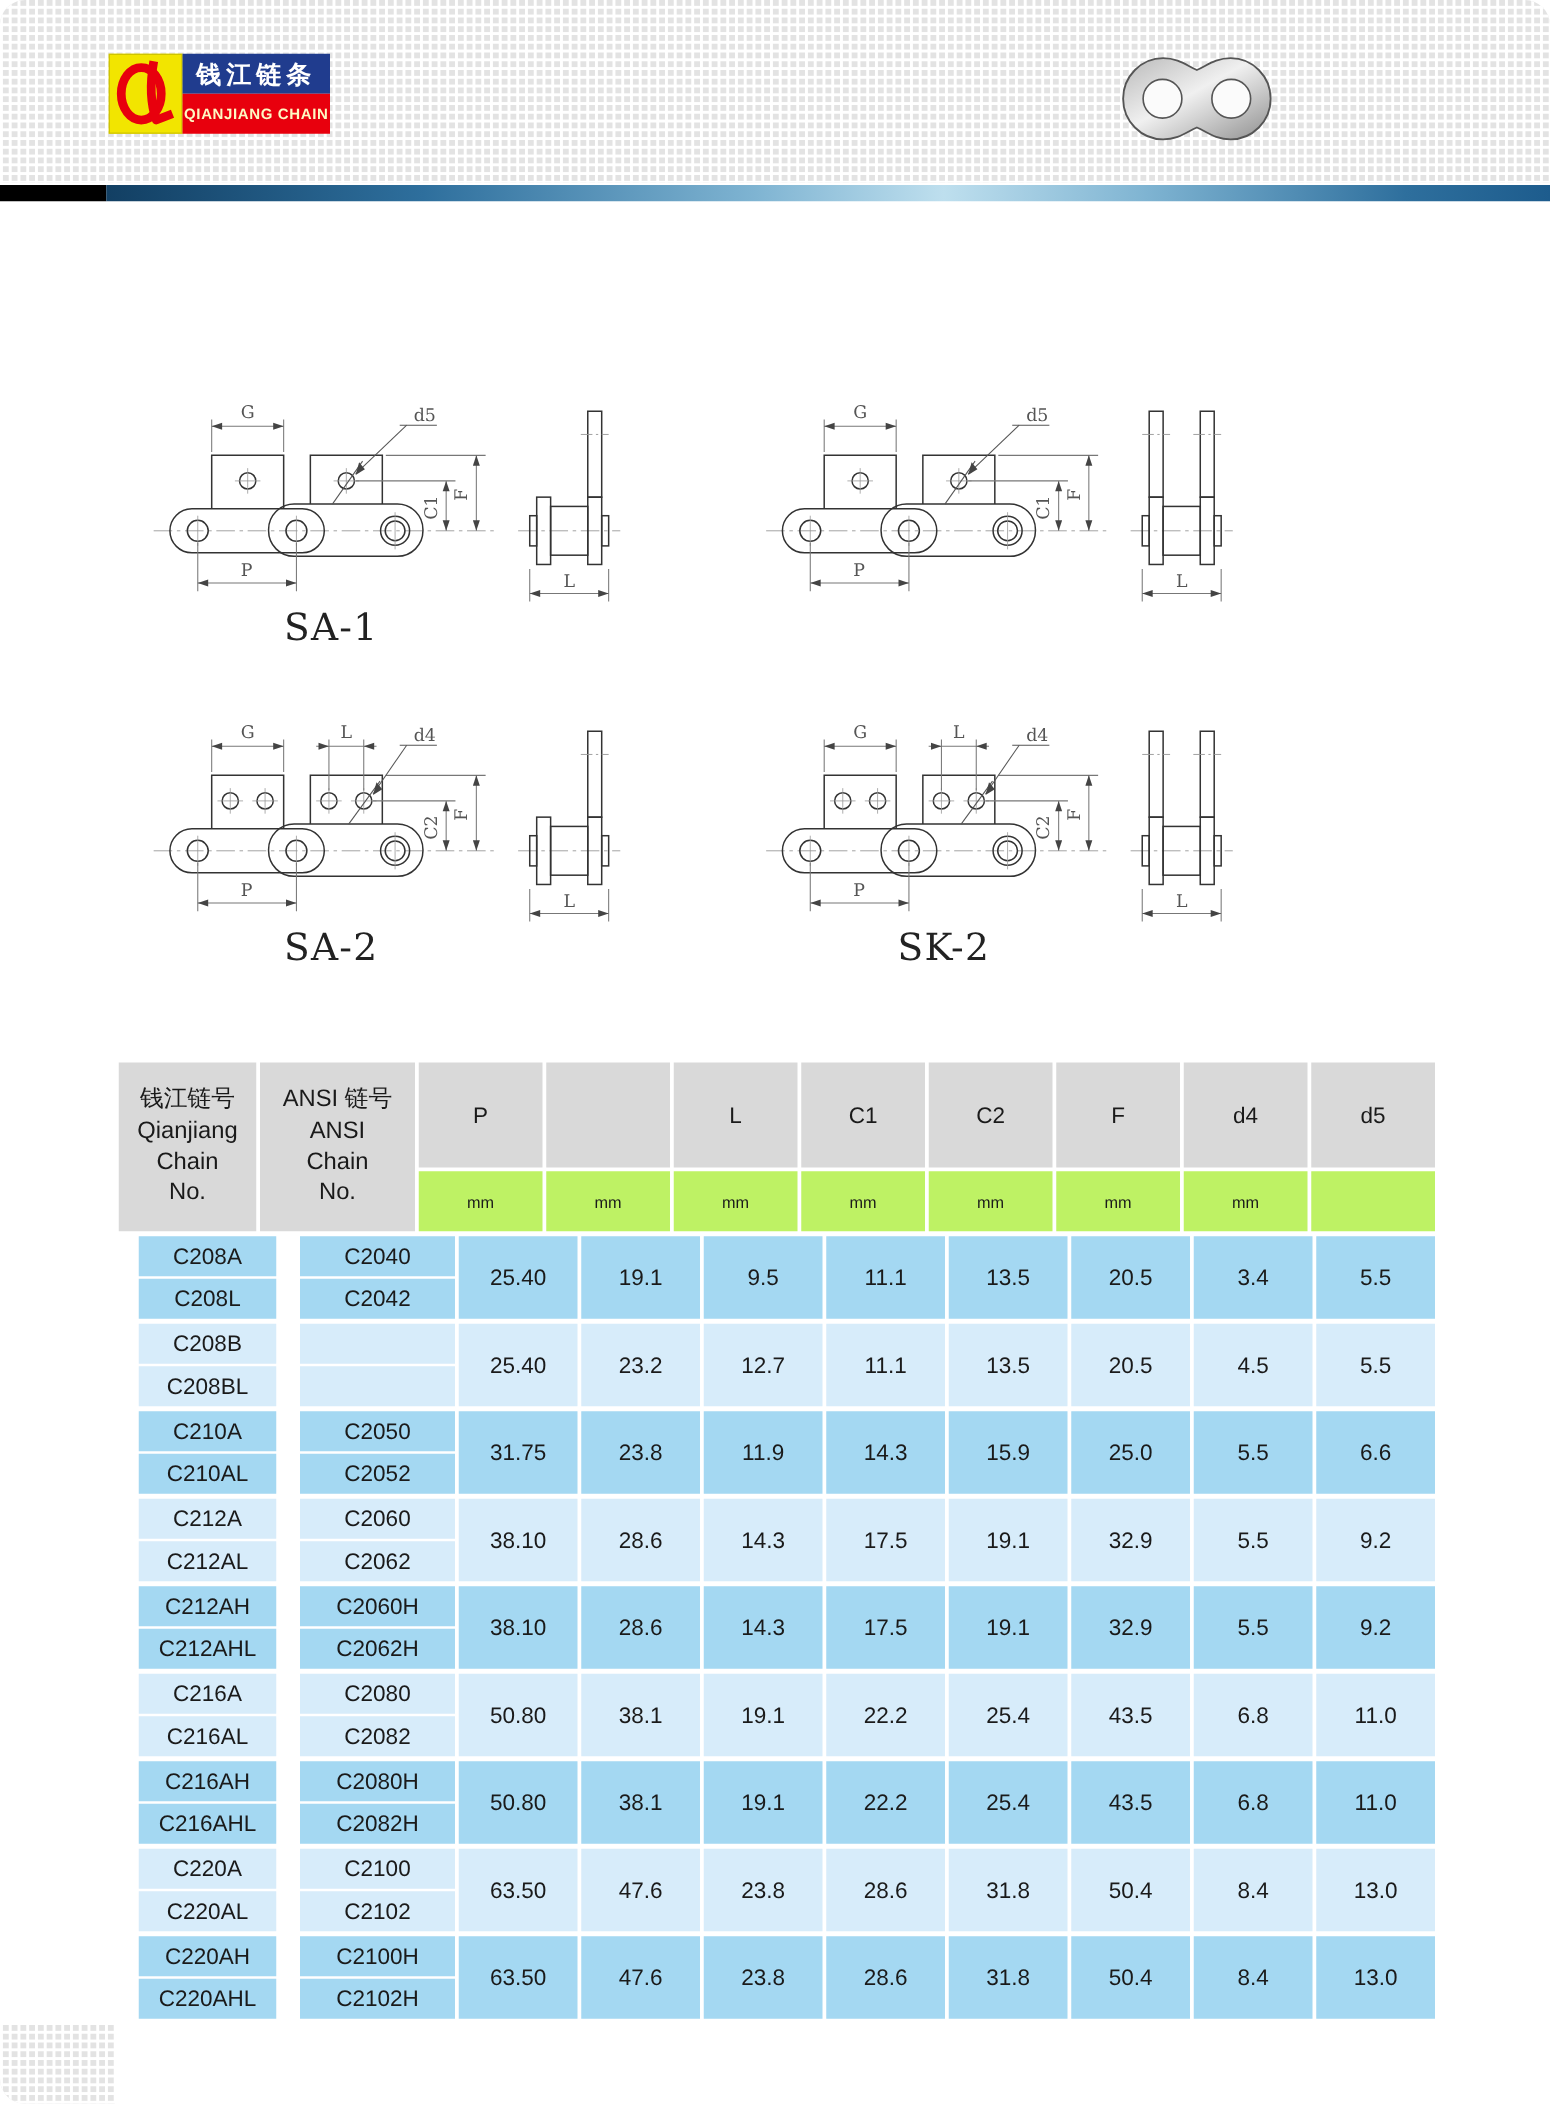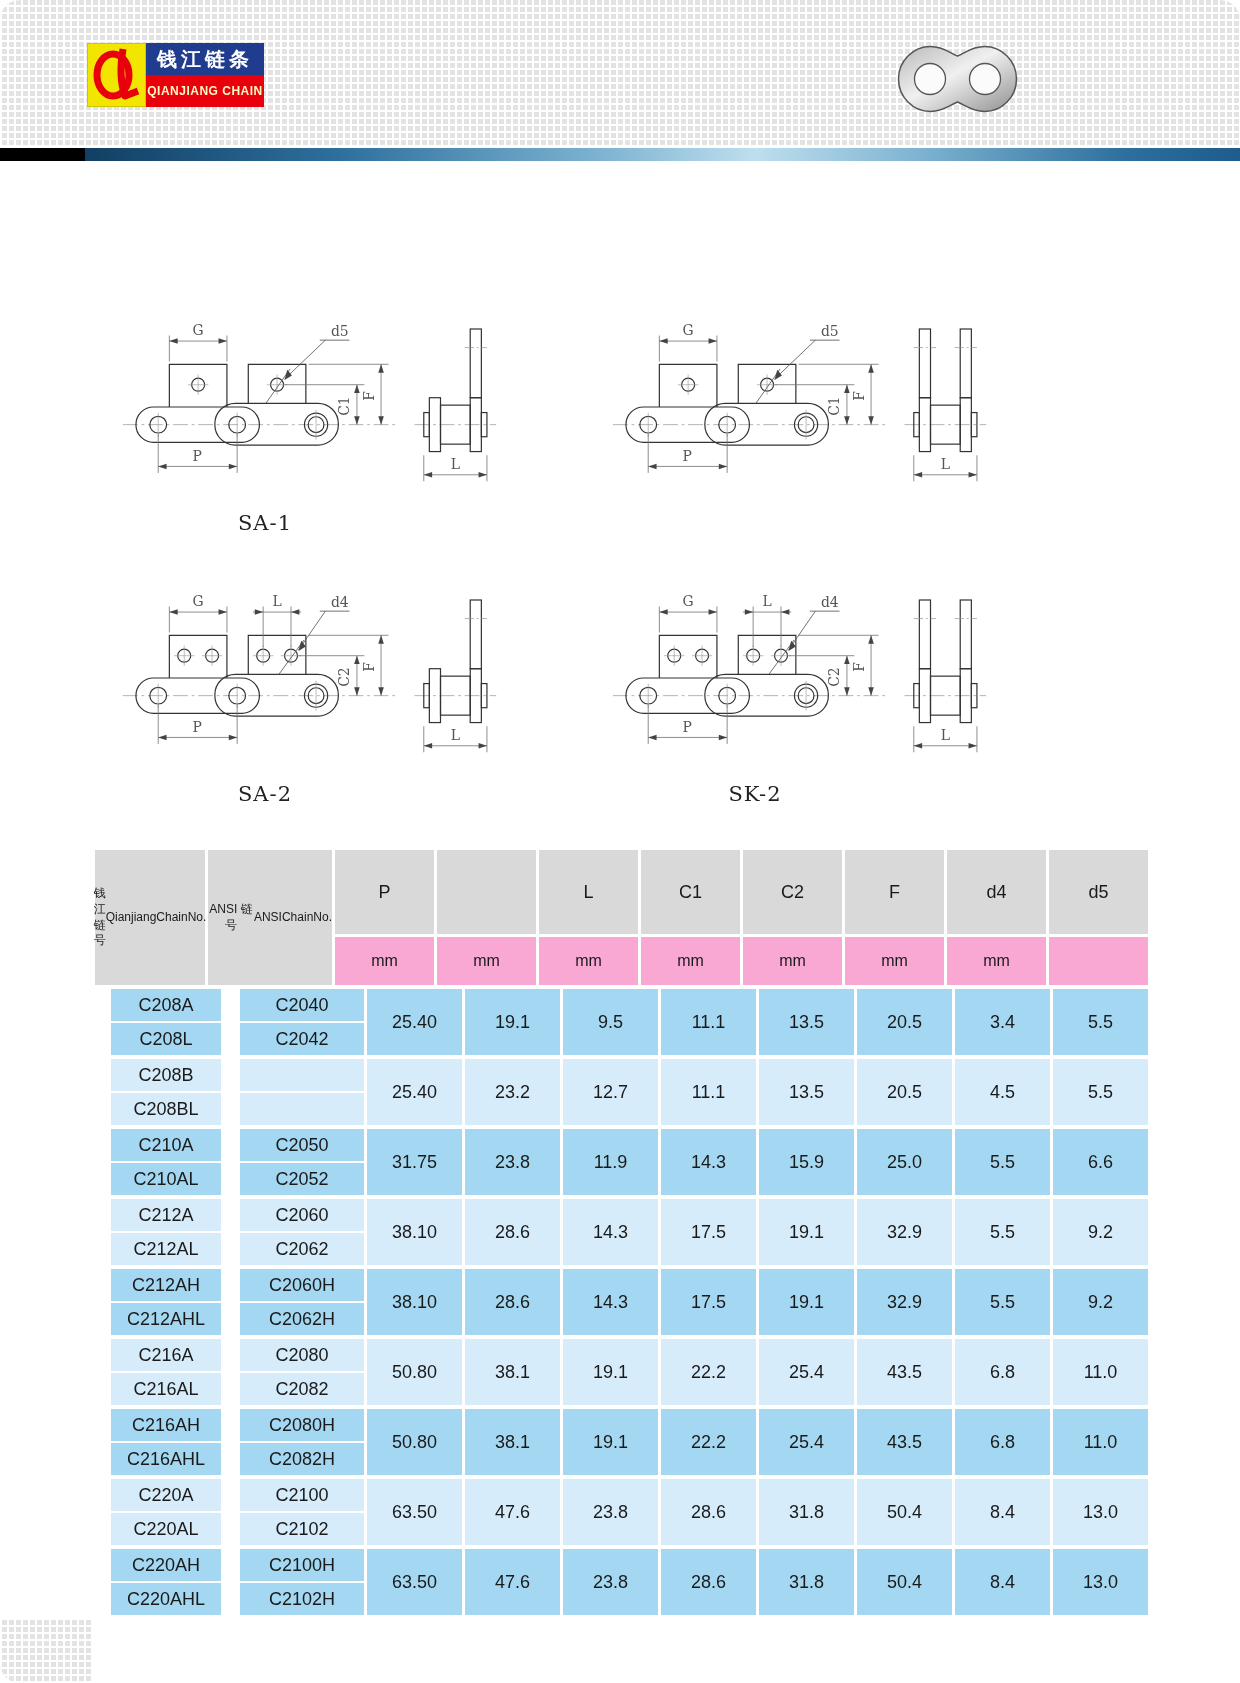--- a/index.html
+++ b/index.html
@@ -36,33 +36,33 @@
   
   .titles{position:absolute;left:95px;top:188px;}
   .title-cn{font-size:23px;line-height:28px;}
   .title-en{font-size:24px;line-height:29px;}
 
   
   .diagrams{position:absolute;left:95px;top:290px;width:1060px;display:grid;
             grid-template-columns:470px 470px;column-gap:20px;row-gap:26px;}
   .diag{display:flex;flex-direction:column;}
   .diag svg{width:470px;height:195px;}
-  .diag-label{width:340px;text-align:center;font-family:"DejaVu Serif",serif;font-size:21px;
-              color:#222;margin-top:26px;letter-spacing:1px;}
+  .diag-label{width:340px;text-align:center;font-family:"DejaVu Serif",serif;font-size:30px;
+              color:#222;margin-top:0;letter-spacing:1px;}
   .dim-text{font-family:"DejaVu Serif",serif;font-size:15px;fill:#555;}
 
   
   .table-wrap{position:absolute;left:95px;top:850px;width:1053px;font-size:18px;color:#1a1a1a;}
   .thead{display:flex;gap:3px;}
-  .th-tall{background:#d9d9d9;height:135px;display:flex;flex-direction:row;
-           align-items:center;justify-content:center;text-align:center;font-size:12px;line-height:1.3;}
+  .th-tall{background:#d9d9d9;height:135px;display:flex;flex-direction:column;
+           align-items:center;justify-content:center;text-align:center;font-size:19px;line-height:1.3;}
   .w1{width:110px;flex:0 0 110px;} .w2{width:124px;flex:0 0 124px;}
   .th-col{flex:1;display:flex;flex-direction:column;gap:3px;}
   .th-letter{height:84px;background:#d9d9d9;display:flex;align-items:center;justify-content:center;}
-  .th-unit{height:48px;background:#f9a8d4;display:flex;align-items:center;justify-content:center;font-size:16px;}
+  .th-unit{height:48px;background:#bef264;display:flex;align-items:center;justify-content:center;font-size:13px;}
   .grp{display:flex;gap:3px;margin-top:4px;}
   .pair{display:flex;flex-direction:column;gap:2px;padding-left:16px;}
   .cell{display:flex;align-items:center;justify-content:center;}
   .pair .cell{height:32px;}
   .val{flex:1;height:66px;}
   .dark .cell{background:#a4d8f2;}
   .light .cell{background:#d7ecfa;}
 </style>
 </head>
 <body>

